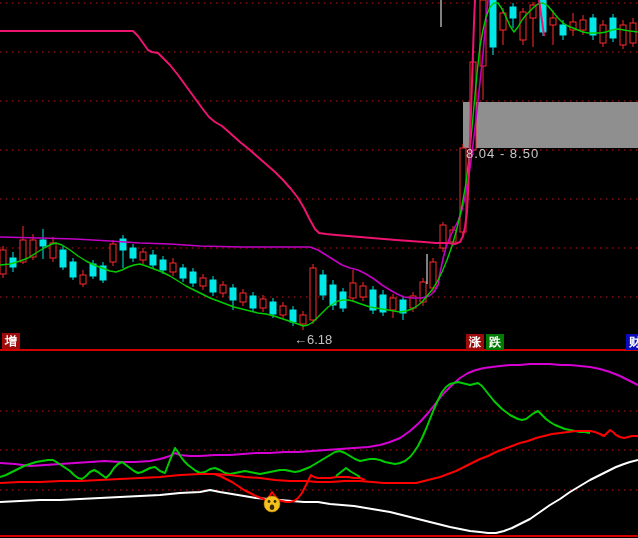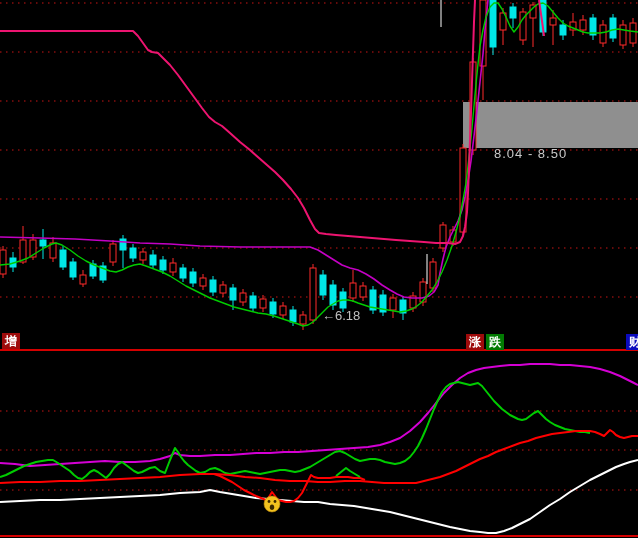--- a/index.html
+++ b/index.html
@@ -1,21 +1,21 @@
 <!DOCTYPE html>
 <html><head>
 <meta charset="utf-8">
 <style>
   html,body{margin:0;padding:0;background:#000;}
   .app{position:relative;width:638px;height:538px;background:#000;overflow:hidden;
        font-family:"Liberation Sans","DejaVu Sans",sans-serif;}
   .app svg{position:absolute;left:0;top:0;}
-  .overlay{position:absolute;white-space:nowrap;padding-left:28px;}
+  .overlay{position:absolute;white-space:nowrap;}
   .range-label{left:466px;top:146px;font-size:13px;color:#c8c8c8;letter-spacing:1px;}
-  .low-marker{left:294px;top:308px;font-size:13px;color:#c0c0c0;}
+  .low-marker{left:294px;top:332px;font-size:13px;color:#c0c0c0;}
   .tag{font-size:12px;line-height:14px;font-weight:bold;color:#fff;padding:1px 3px;cursor:pointer;}
   .tag-zeng{left:2px;top:333px;background:#9e0b0b;}
   .tag-zhang{left:466px;top:334px;background:#9e0b0b;}
   .tag-die{left:486px;top:334px;background:#027a02;}
   .tag-cai{left:626px;top:334px;background:#0b0bbd;}
 </style>
 </head>
 <body>
 
 <div class="app">

